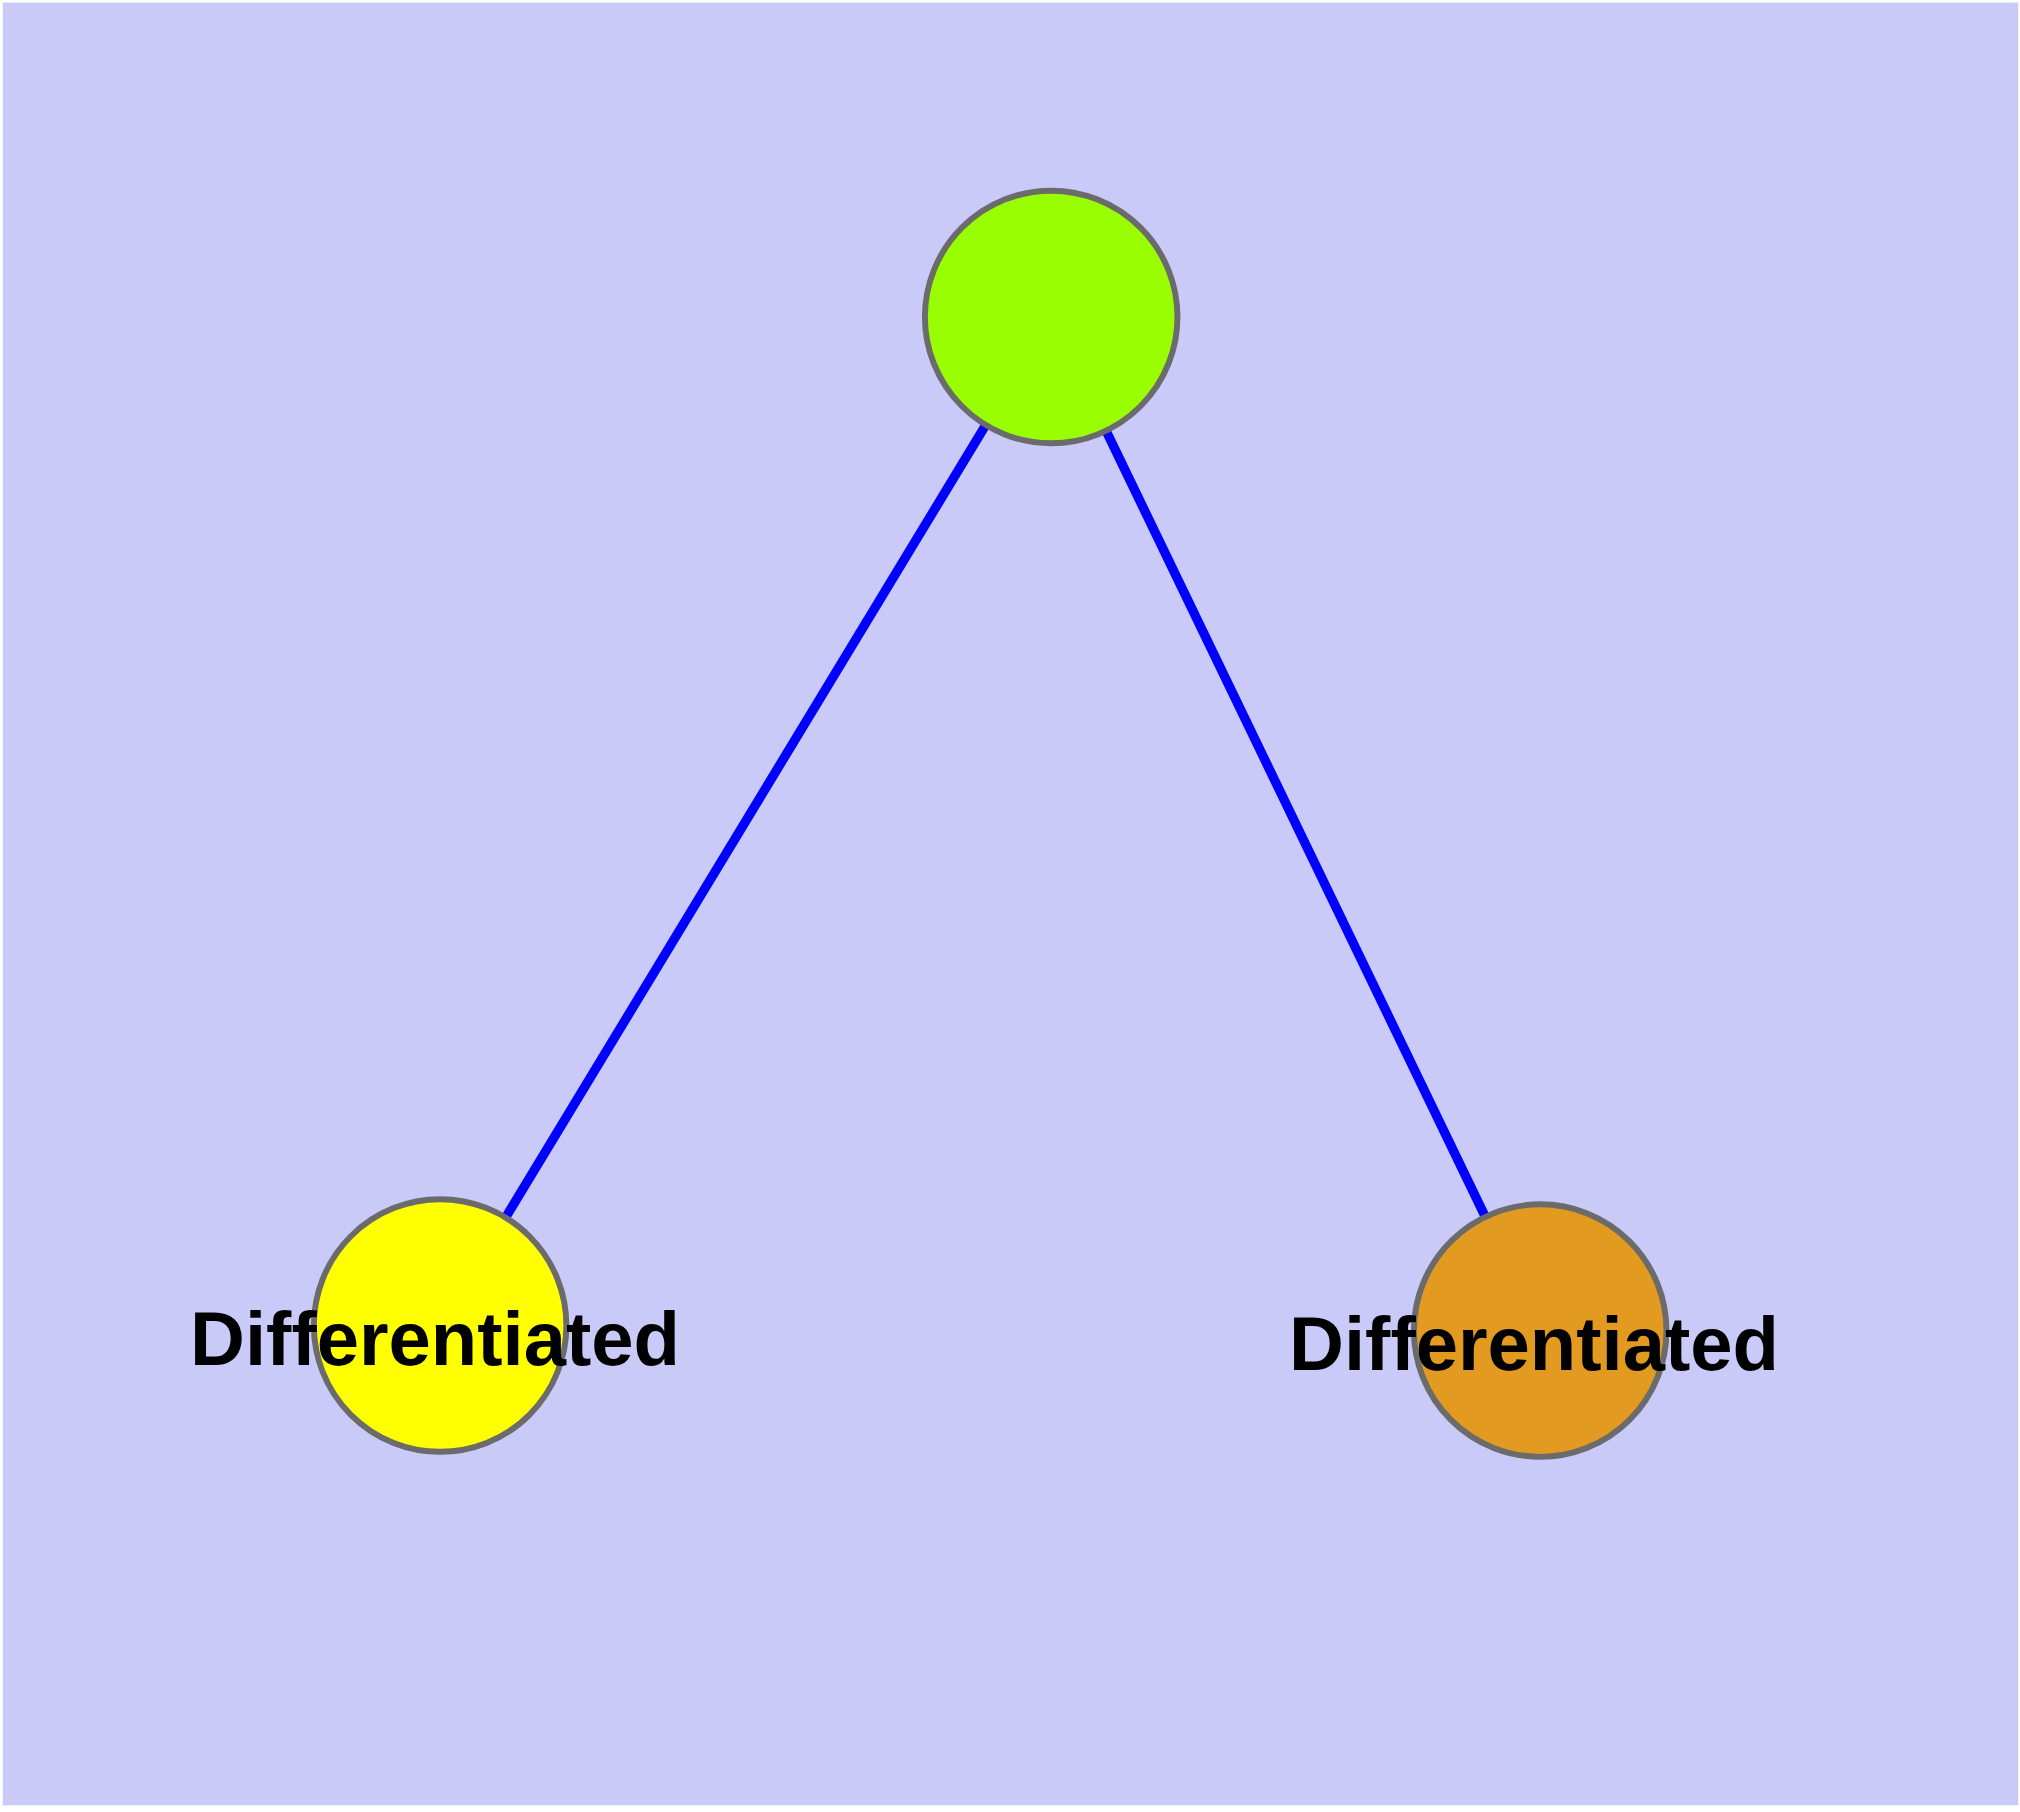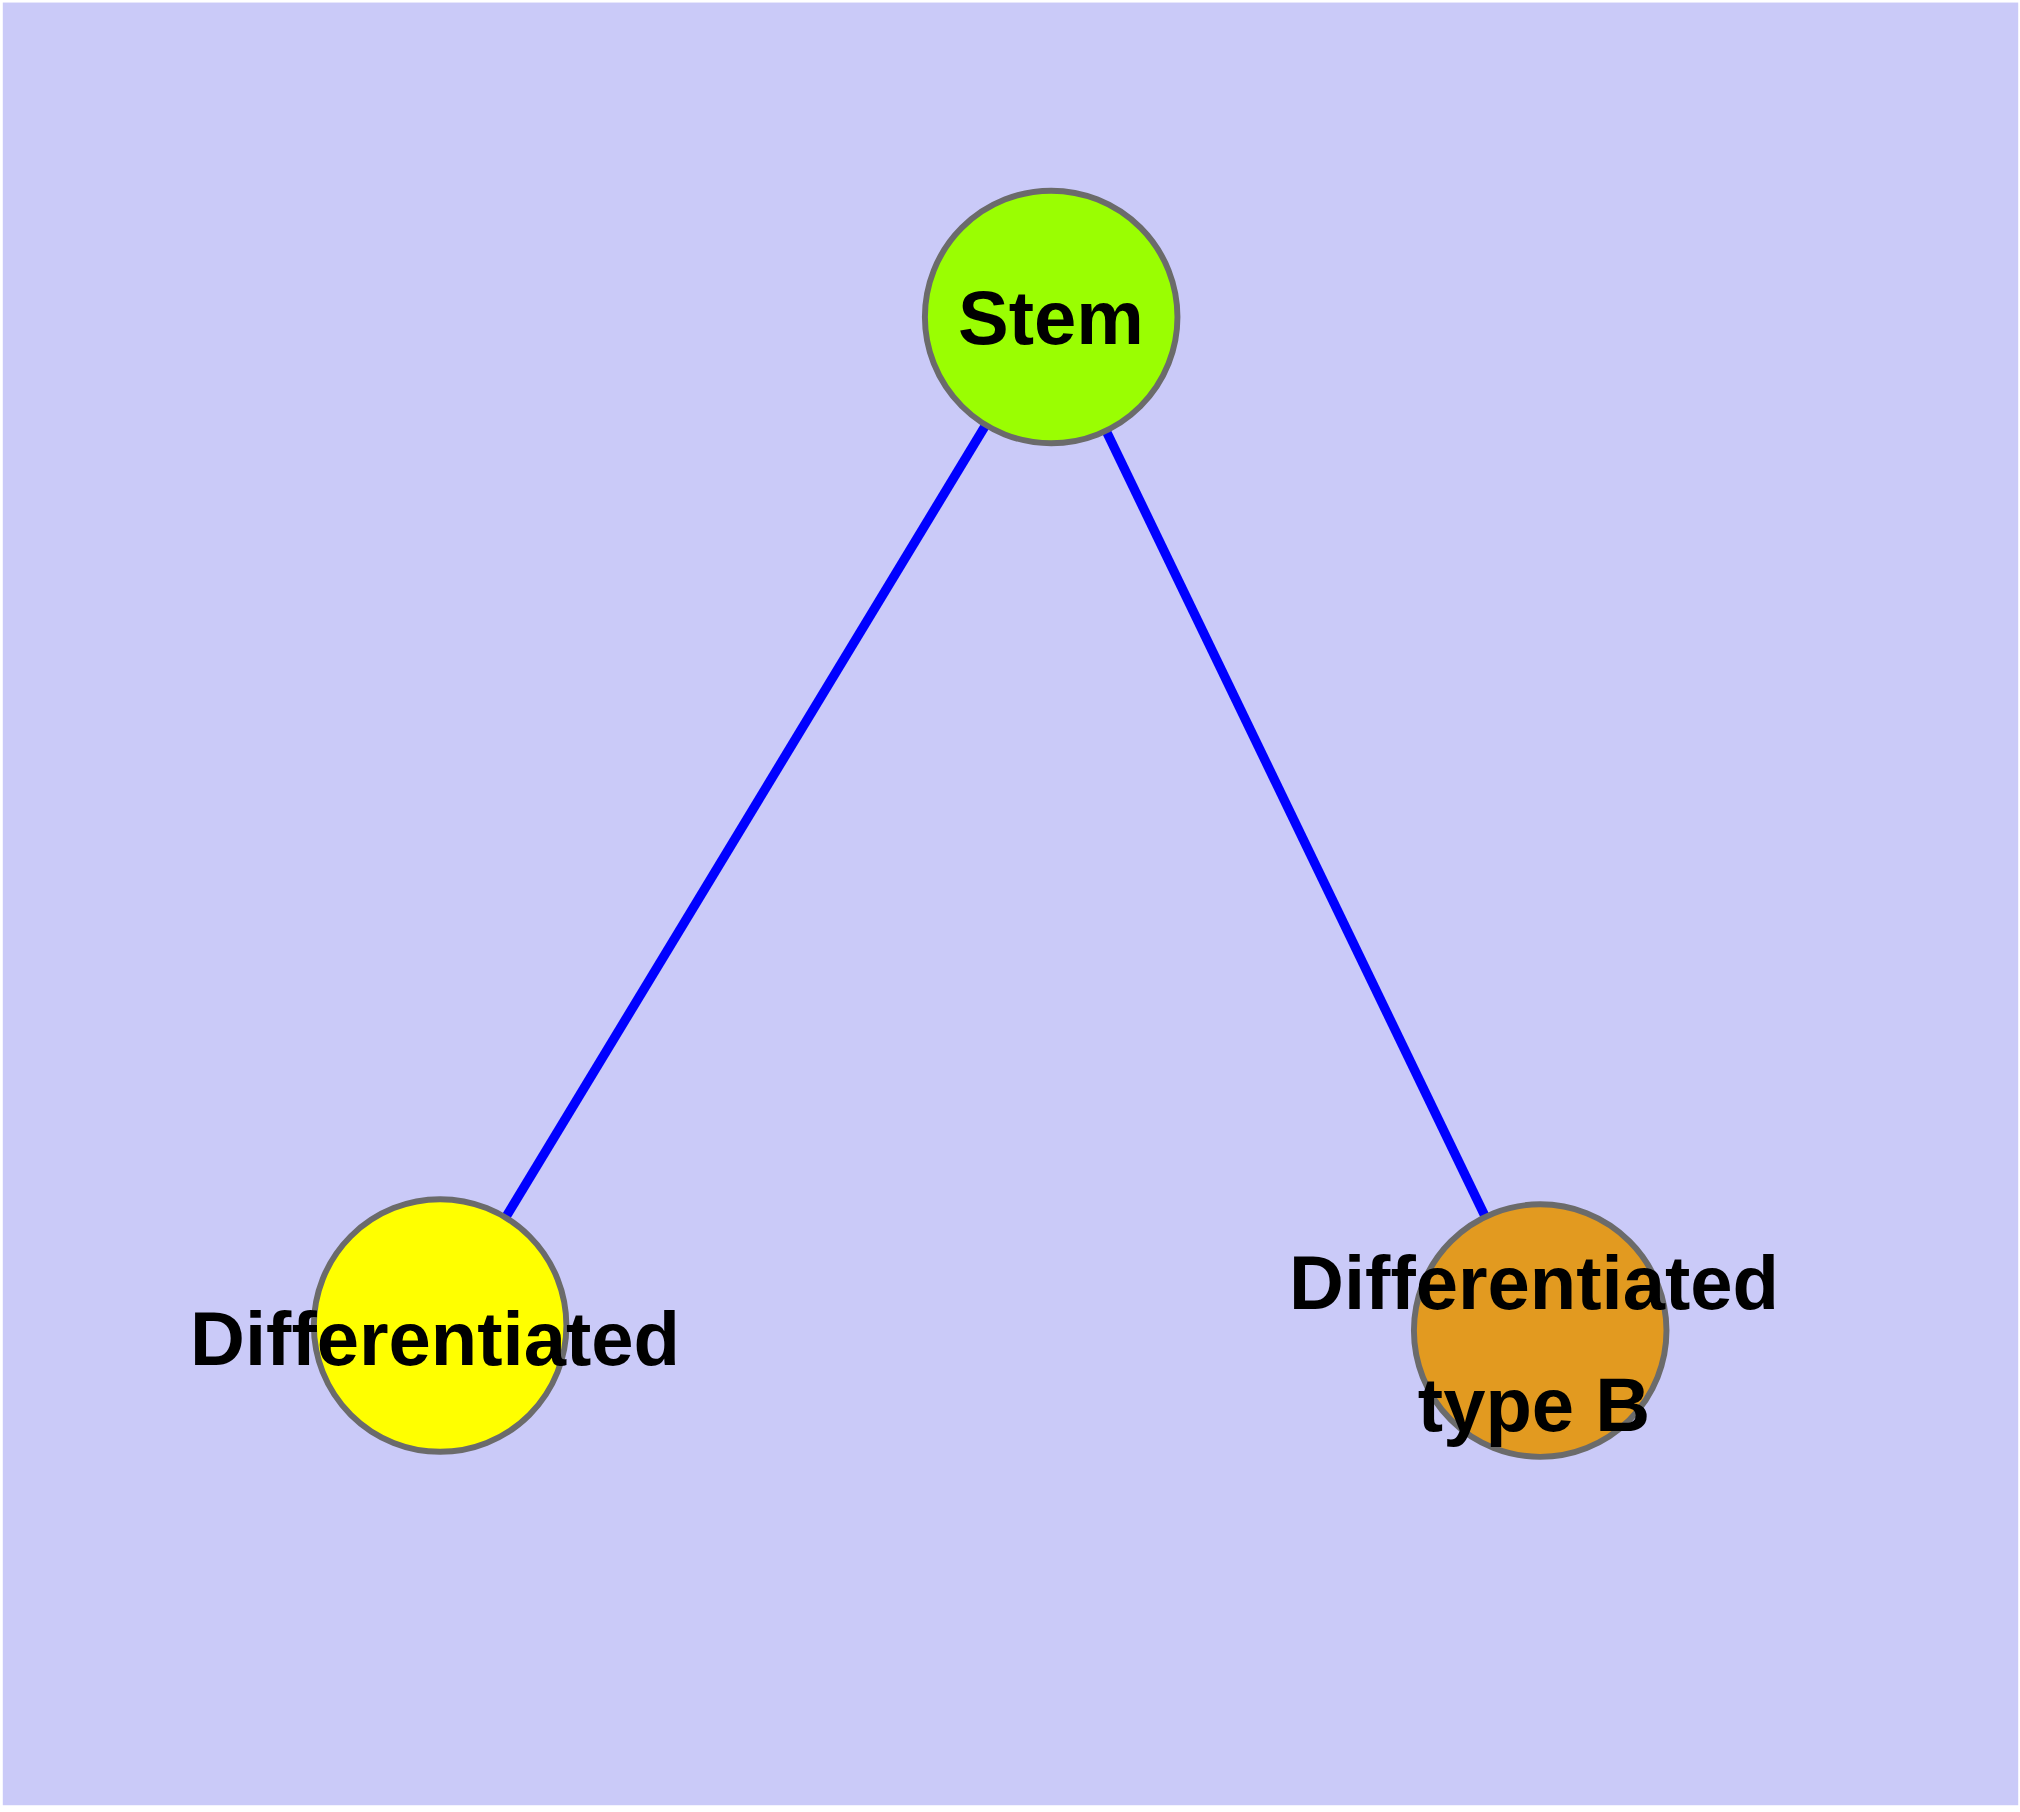--- a/index.html
+++ b/index.html
@@ -59,25 +59,23 @@
     <rect x="3" y="3" width="2378" height="2127" fill="#CACAF8"></rect>
 
     <line x1="1240" y1="374" x2="519" y2="1564" stroke-width="11" stroke="#0000FF"></line>
     <line x1="1240" y1="374" x2="1817" y2="1570" stroke-width="11" stroke="#0000FF"></line>
 
     <circle cx="1240" cy="374" r="149" stroke-width="7" fill="#9AFE02" stroke="#6B6B6B"></circle>
     <circle cx="519" cy="1564" r="149" stroke-width="7" fill="#FFFF00" stroke="#6B6B6B"></circle>
     <circle cx="1817" cy="1570" r="149" stroke-width="7" fill="#E29A20" stroke="#6B6B6B"></circle>
   </svg>
 
-  <div class="node-label" style="left:1051px; top:317px;">Stem</div>
 
   <div class="node-label two-line" style="left:435px; top:1326px;">
     <span class="lbl-line">Differentiated</span>
   </div>
 
   <div class="node-label two-line" style="left:1534px; top:1331px;">
     <span class="lbl-line">Differentiated</span>
-    <span class="lbl-line">type B</span>
   </div>
 
 </div>
 
 
 </body></html>

